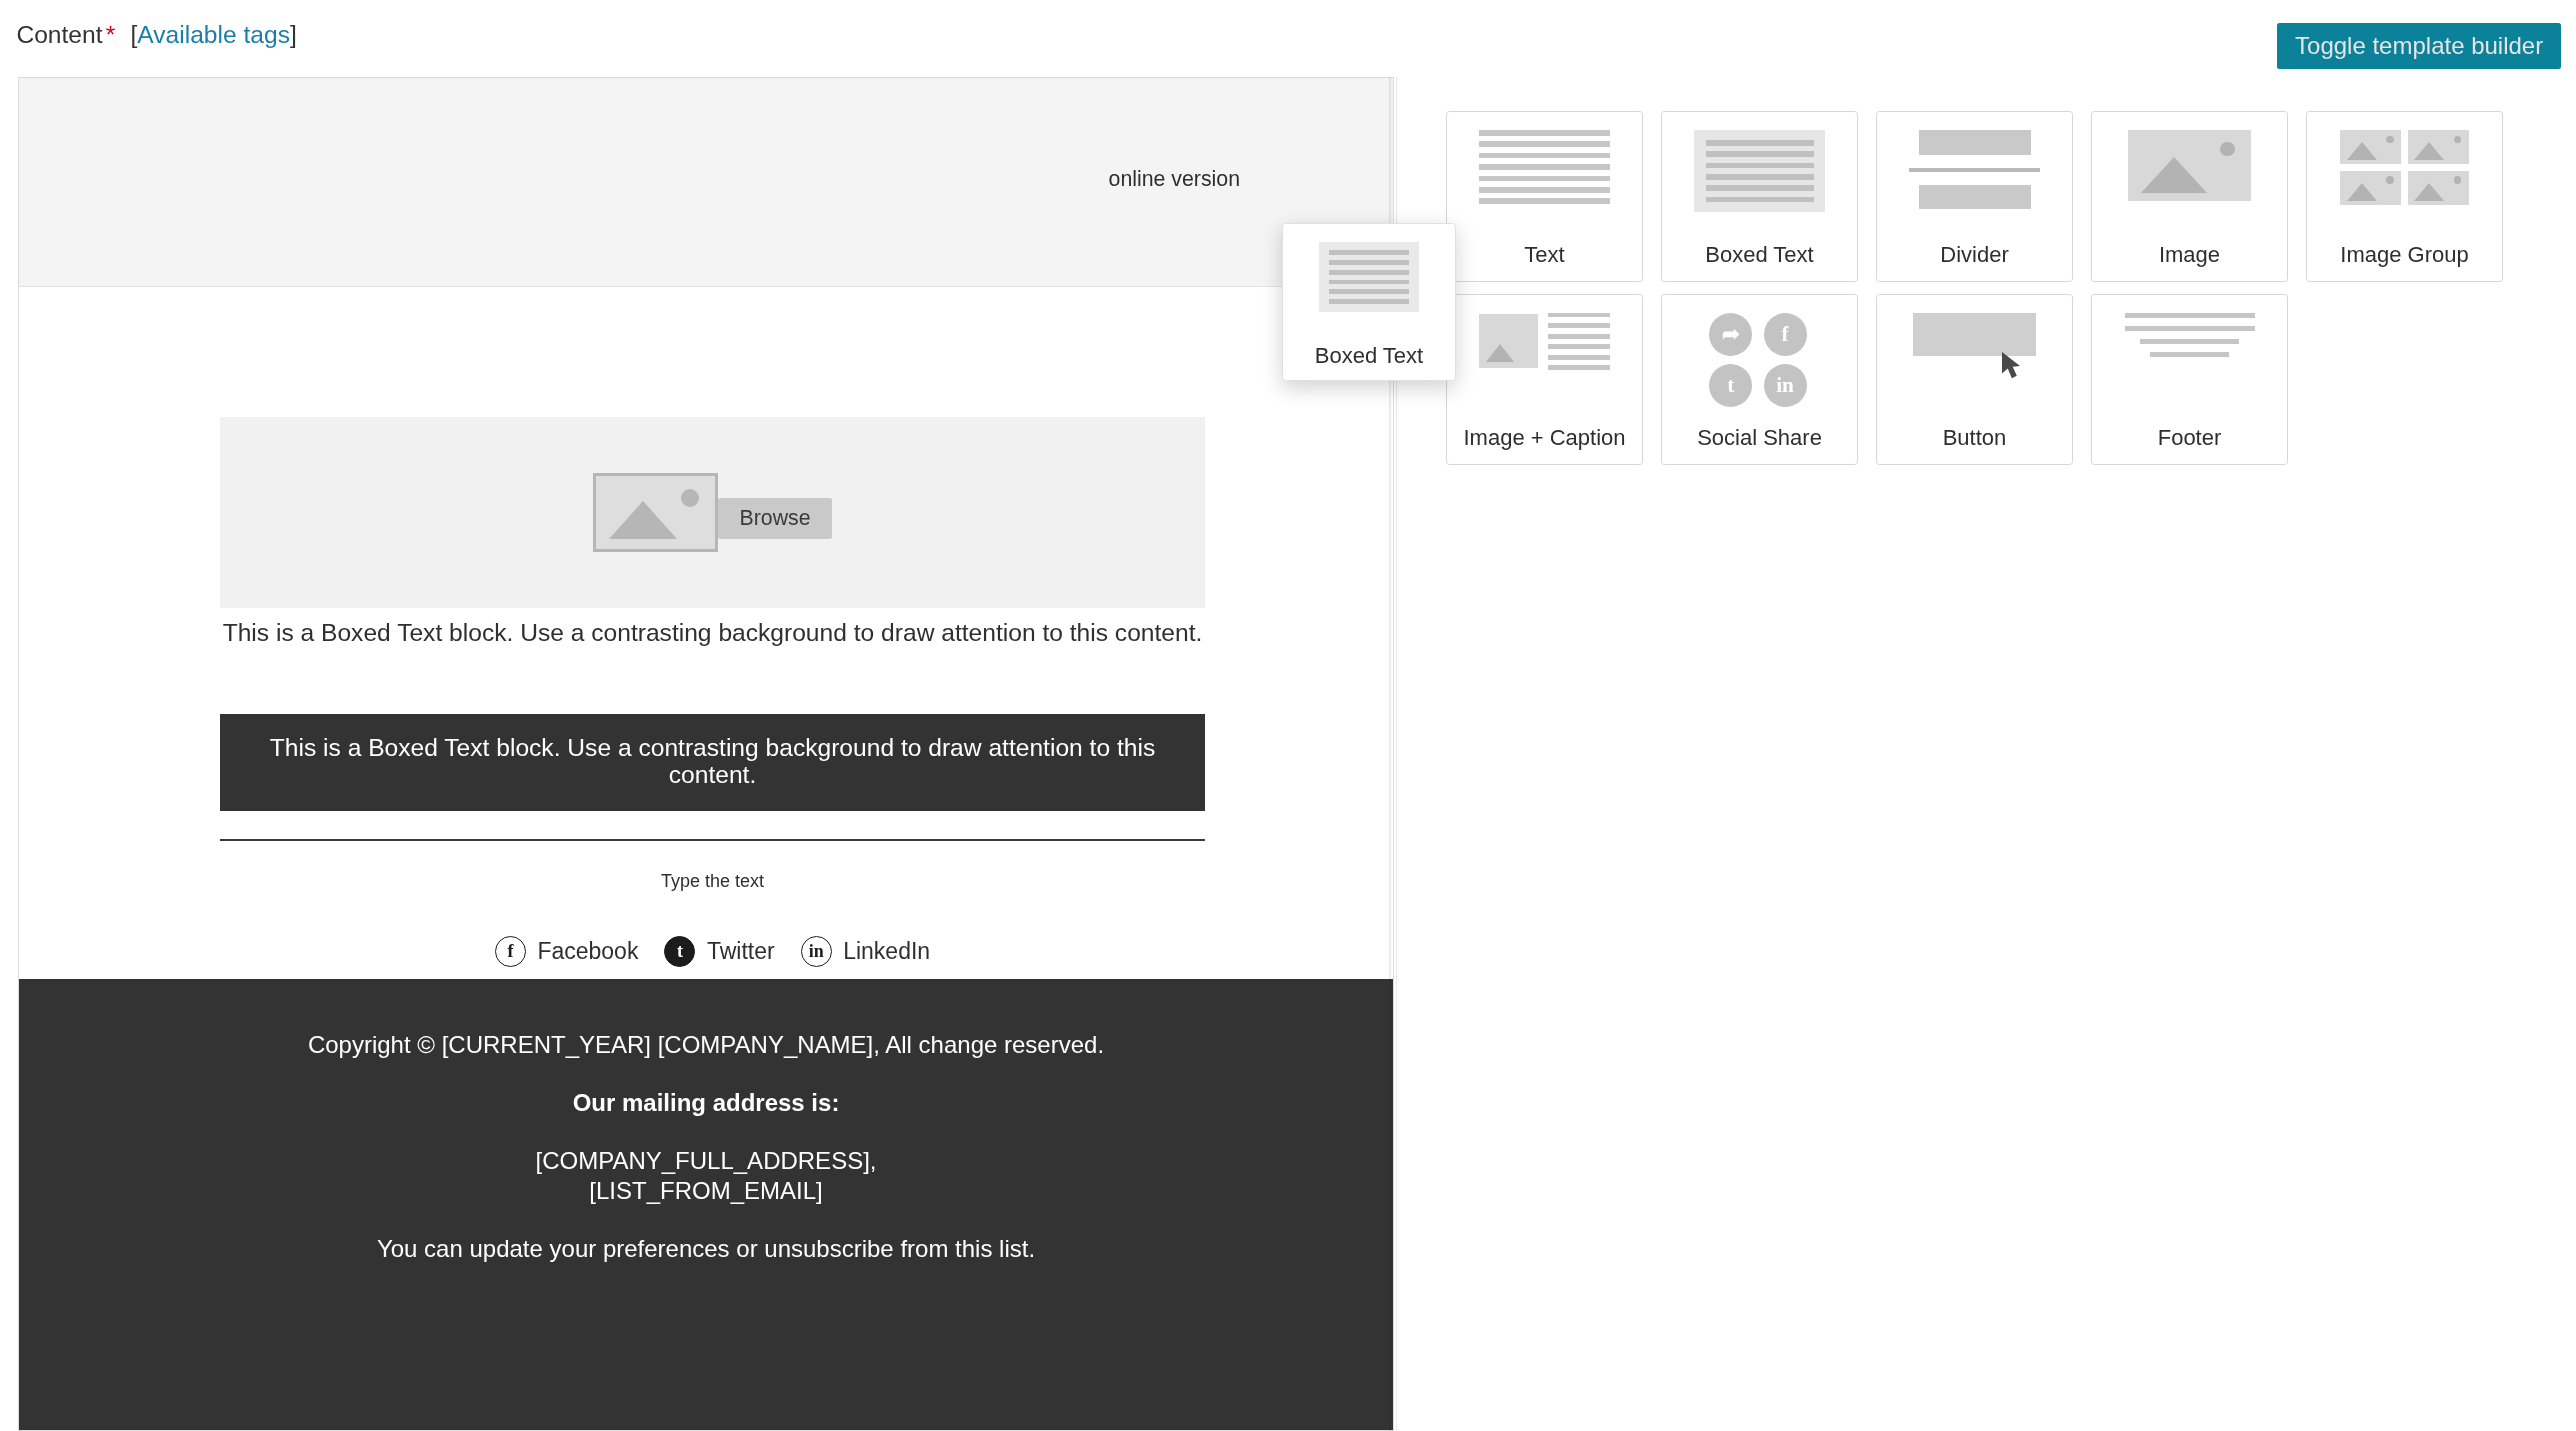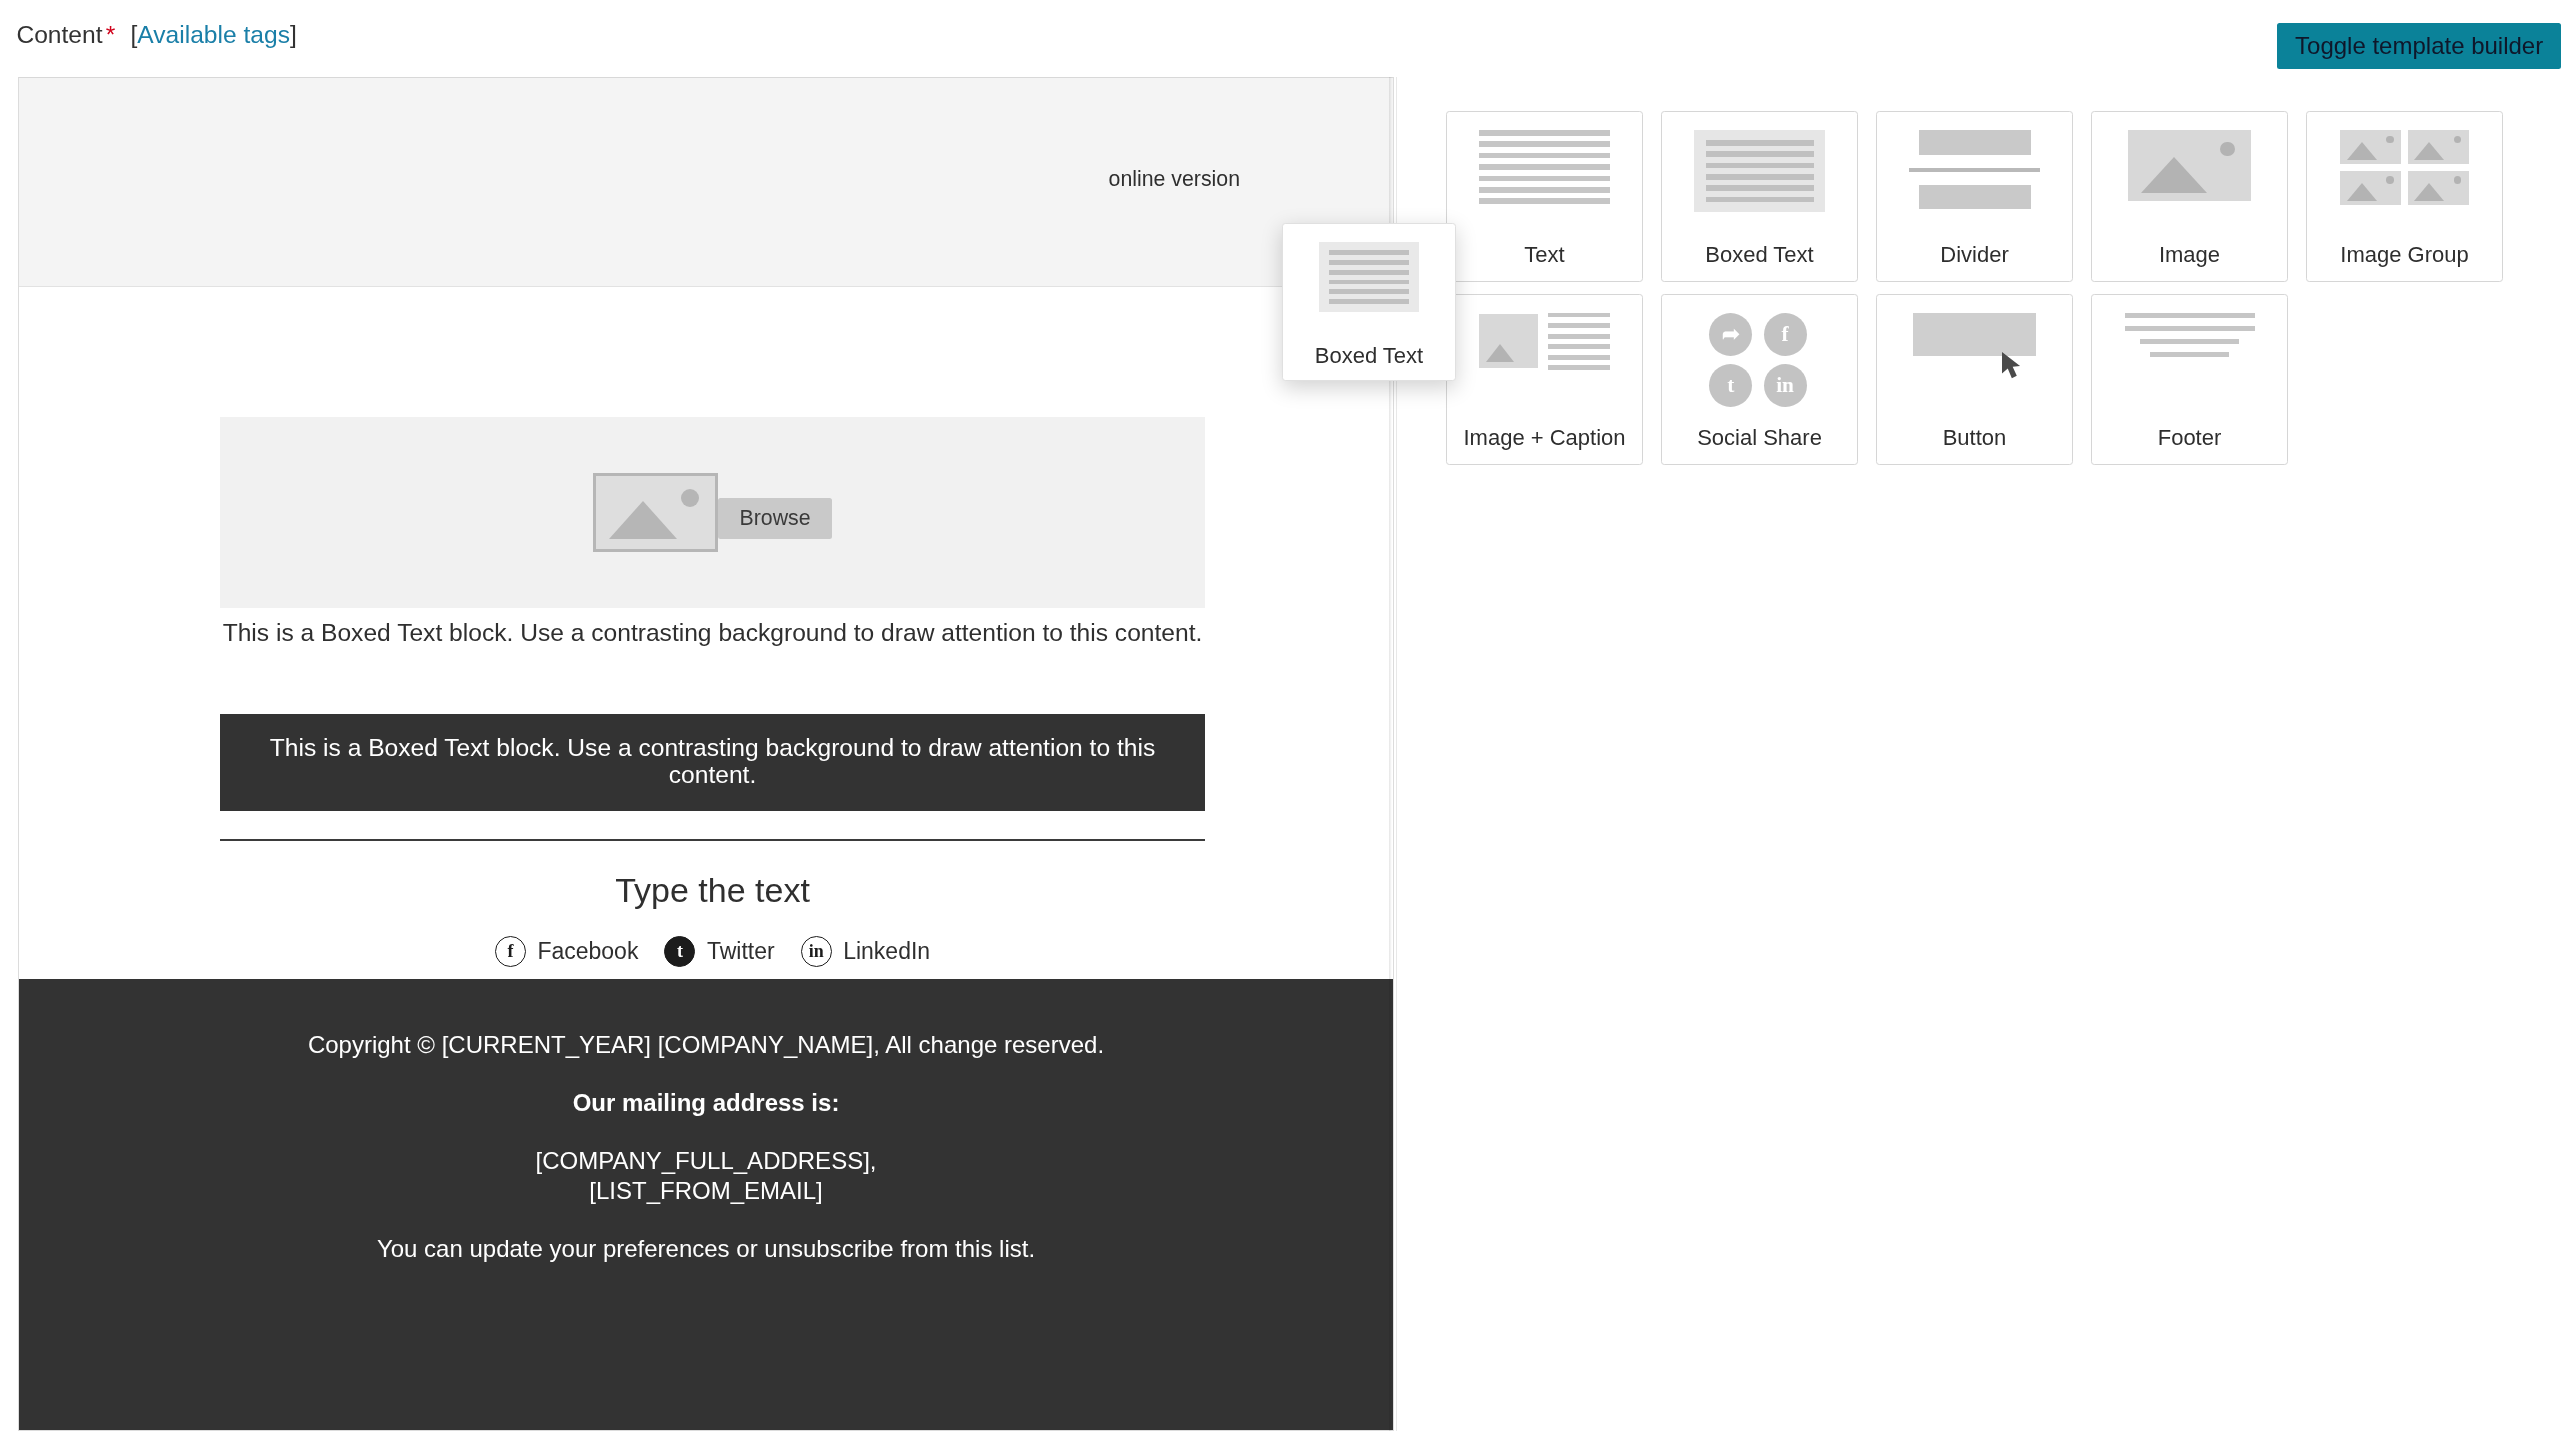--- a/index.html
+++ b/index.html
@@ -33,21 +33,21 @@
   #content-label .tags a { color: #1a7fa8; text-decoration: none; }
   #content-label .brk { color: #333333; }
 
   #toggle-template-builder {
     position: absolute;
     right: 14.8px;
     top: 23px;
     height: 46px;
     padding: 0 18px;
     background: #0b8299;
-    color: #0f172a;
+    color: #e5e5e5;
     border: none;
     border-radius: 2.5px;
     font-size: 24px;
     font-family: "Liberation Sans", sans-serif;
     cursor: pointer;
     display: flex;
     align-items: center;
   }
 
   
@@ -164,21 +164,21 @@
     width: 985px;
     height: 0;
     border-top: 2.5px solid #3b3b3b;
   }
 
   #type-text-block {
     left: 201px;
     top: 584px;
     width: 985px;
     text-align: center;
-    font-size: 34px;
+    font-size: 18px;
     color: #2f2f2f;
   }
 
   #social-block {
     left: 201px;
     top: 649px;
     width: 985px;
     display: flex;
     align-items: center;
     justify-content: center;

